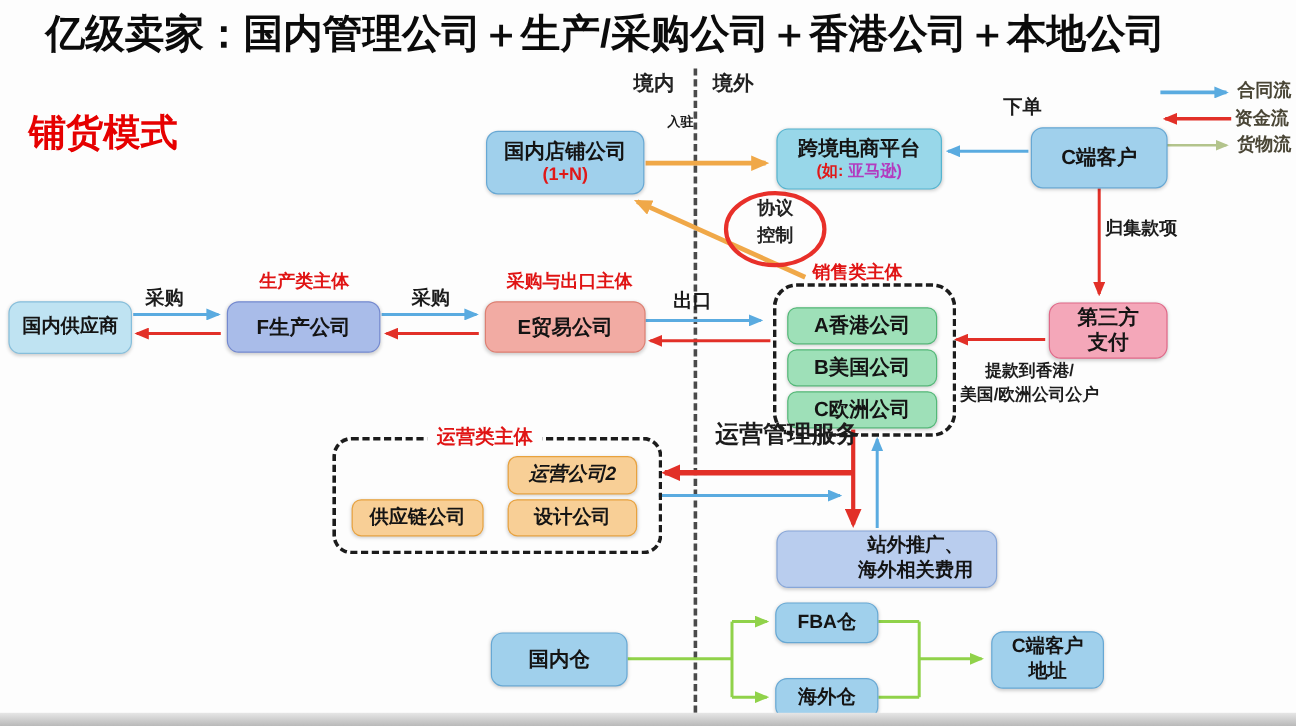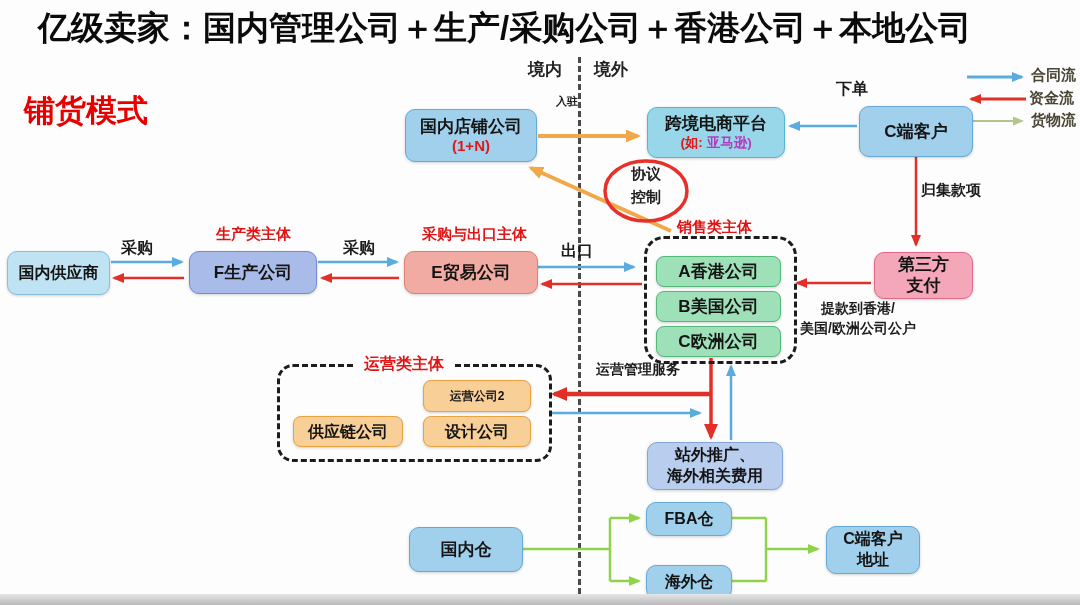--- a/index.html
+++ b/index.html
@@ -29,21 +29,21 @@
     font-weight:700;font-size:17px;color:#141414;white-space:nowrap;
   }
   .c-blue   {background:#a0d0ec;border:1.5px solid #67a8d4;}
   .c-cyan   {background:#98d7e9;border:1.5px solid #55b4cf;}
   .c-ltblue {background:#bfe3f2;border:1.5px solid #86bedb;}
   .c-peri   {background:#a9bce9;border:1.5px solid #7489cf;}
   .c-salmon {background:#f2aba3;border:1.5px solid #dd7f72;}
   .c-green  {background:#9ee0b8;border:1.5px solid #54b878;border-radius:8px;}
   .c-pink   {background:#f4a7b9;border:1.5px solid #e06888;}
   .c-orange {background:#f8cf96;border:1.5px solid #e8a23e;border-radius:8px;}
-  .c-lav    {background:#b9cdee;border:1.5px solid #87a6d8;}
+  .c-lav    {background:#b9cdee;border:1.5px solid #87a6d8;padding-left:48px;}
   .sub-red{font-size:15px;font-weight:700;color:#e01818;}
   .plat-sub{font-size:13.5px;font-weight:700;}
   .plat-sub .p1{color:#e01818;}
   .plat-sub .p2{color:#b33bbf;}
   .group-box{
     border:3px dashed #1c1c1c;border-radius:20px;background:rgba(255,255,255,0.0);
     z-index:1;
   }
   .cat-label{font-size:15px;font-weight:800;color:#e01414;z-index:3;white-space:nowrap;}
   .edge-label{font-size:16px;font-weight:700;color:#1c1c1c;z-index:3;white-space:nowrap;}
@@ -194,30 +194,30 @@
     <span>第三方</span>
     <span>支付</span>
   </div>
   <div class="abs withdraw">
     <div>提款到香港/</div>
     <div>美国/欧洲公司公户</div>
   </div>
 
   <div class="abs group-box" style="left:277px;top:364px;width:269px;height:92px;border-radius:16px;"></div>
   <div class="abs cat-label onborder" style="left:356px;top:354px;">运营类主体</div>
-  <div class="abs node c-orange" style="left:423px;top:380px;width:106px;height:30px;font-size:12px;">
+  <div class="abs node c-orange" style="left:423px;top:380px;width:106px;height:30px;font-size:16px;font-style:italic;">
     <span>运营公司2</span>
   </div>
   <div class="abs node c-orange" style="left:293px;top:416px;width:108px;height:29px;font-size:16px;">
     <span>供应链公司</span>
   </div>
   <div class="abs node c-orange" style="left:423px;top:416px;width:106px;height:29px;font-size:16px;">
     <span>设计公司</span>
   </div>
-  <div class="abs edge-label" style="left:596px;top:361px;font-size:14px;">运营管理服务</div>
+  <div class="abs edge-label" style="left:596px;top:348px;font-size:20px;">运营管理服务</div>
 
   <div class="abs node c-lav" style="left:647px;top:442px;width:134px;height:46px;font-size:16px;line-height:1.3;">
     <span>站外推广、</span>
     <span>海外相关费用</span>
   </div>
 
   <div class="abs node c-blue" style="left:409px;top:527px;width:112px;height:43px;">
     <span>国内仓</span>
   </div>
   <div class="abs node c-blue" style="left:646px;top:502px;width:84px;height:32px;font-size:16px;">

